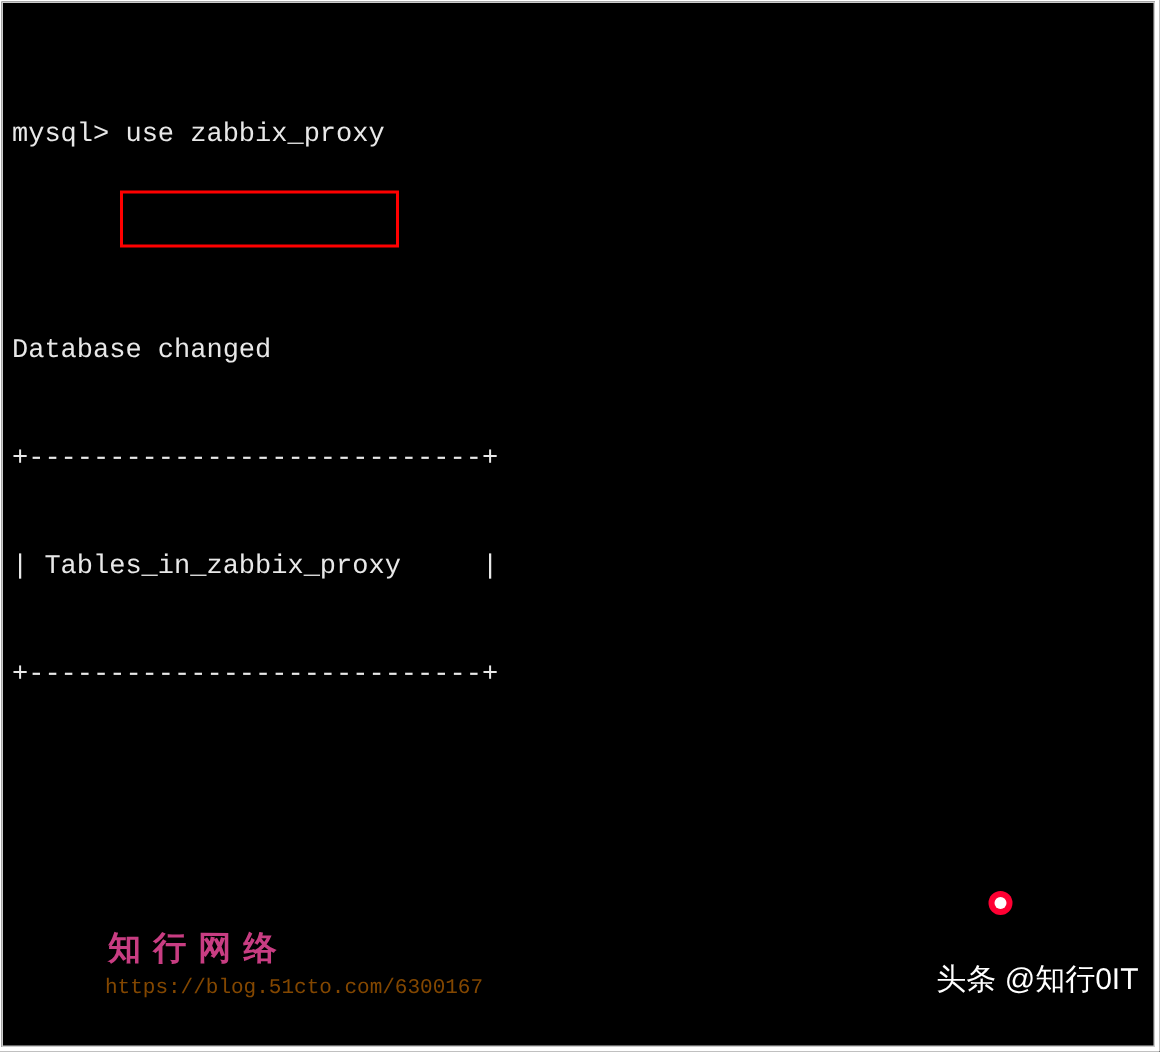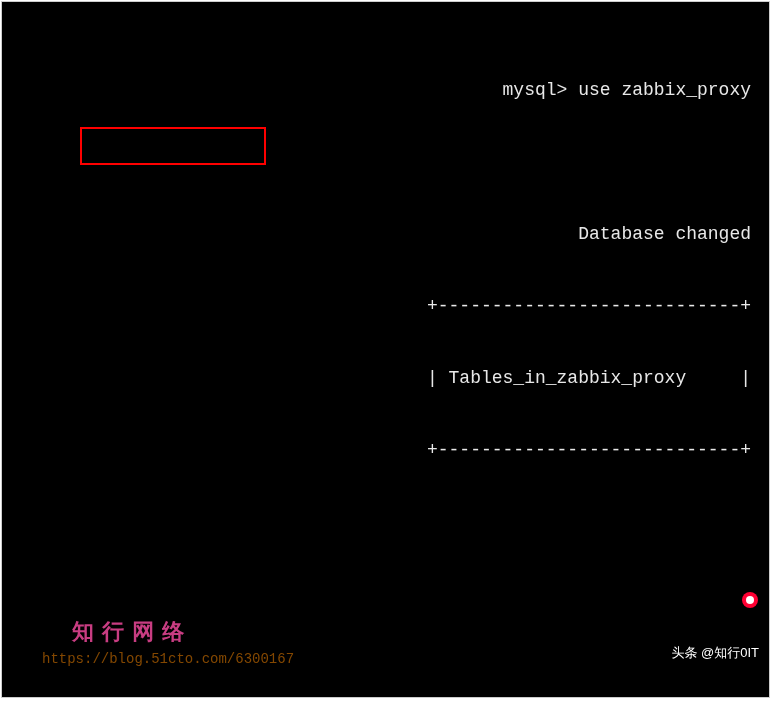--- a/index.html
+++ b/index.html
@@ -16,25 +16,24 @@
     left: 1px;
     width: 769px;
     height: 697px;
     background: #000000;
     border: 1px solid #cccccc;
     font-family: "Courier New", "SimSun", monospace;
     font-size: 18px;
     line-height: 24px;
     color: #e8e8e8;
     box-sizing: border-box;
-    padding: 4px 18px;
+    padding: 4px 6px;
     white-space: pre;
     overflow: hidden;
     position: relative;
-    text-align: right;
   }
   .line {
     display: block;
     height: 24px;
   }
   .highlight-box {
     position: absolute;
     border: 2px solid #ff0000;
     pointer-events: none;
   }
@@ -46,28 +45,29 @@
     font-weight: bold;
     opacity: 0.85;
     letter-spacing: 1px;
   }
   .watermark2 {
     position: absolute;
     color: #bb6600;
     font-family: "Courier New", monospace;
     font-size: 14px;
     opacity: 0.7;
+    margin-left: 28px;
   }
   .footer-mark {
     position: absolute;
     right: 10px;
     bottom: 8px;
     color: #ffffff;
     font-family: "Microsoft YaHei", sans-serif;
-    font-size: 13px;
+    font-size: 20px;
   }
   .footer-mark .dot {
     display: inline-block;
     vertical-align: middle;
   }
 </style>
 </head>
 <body>
 
 <div class="terminal">

